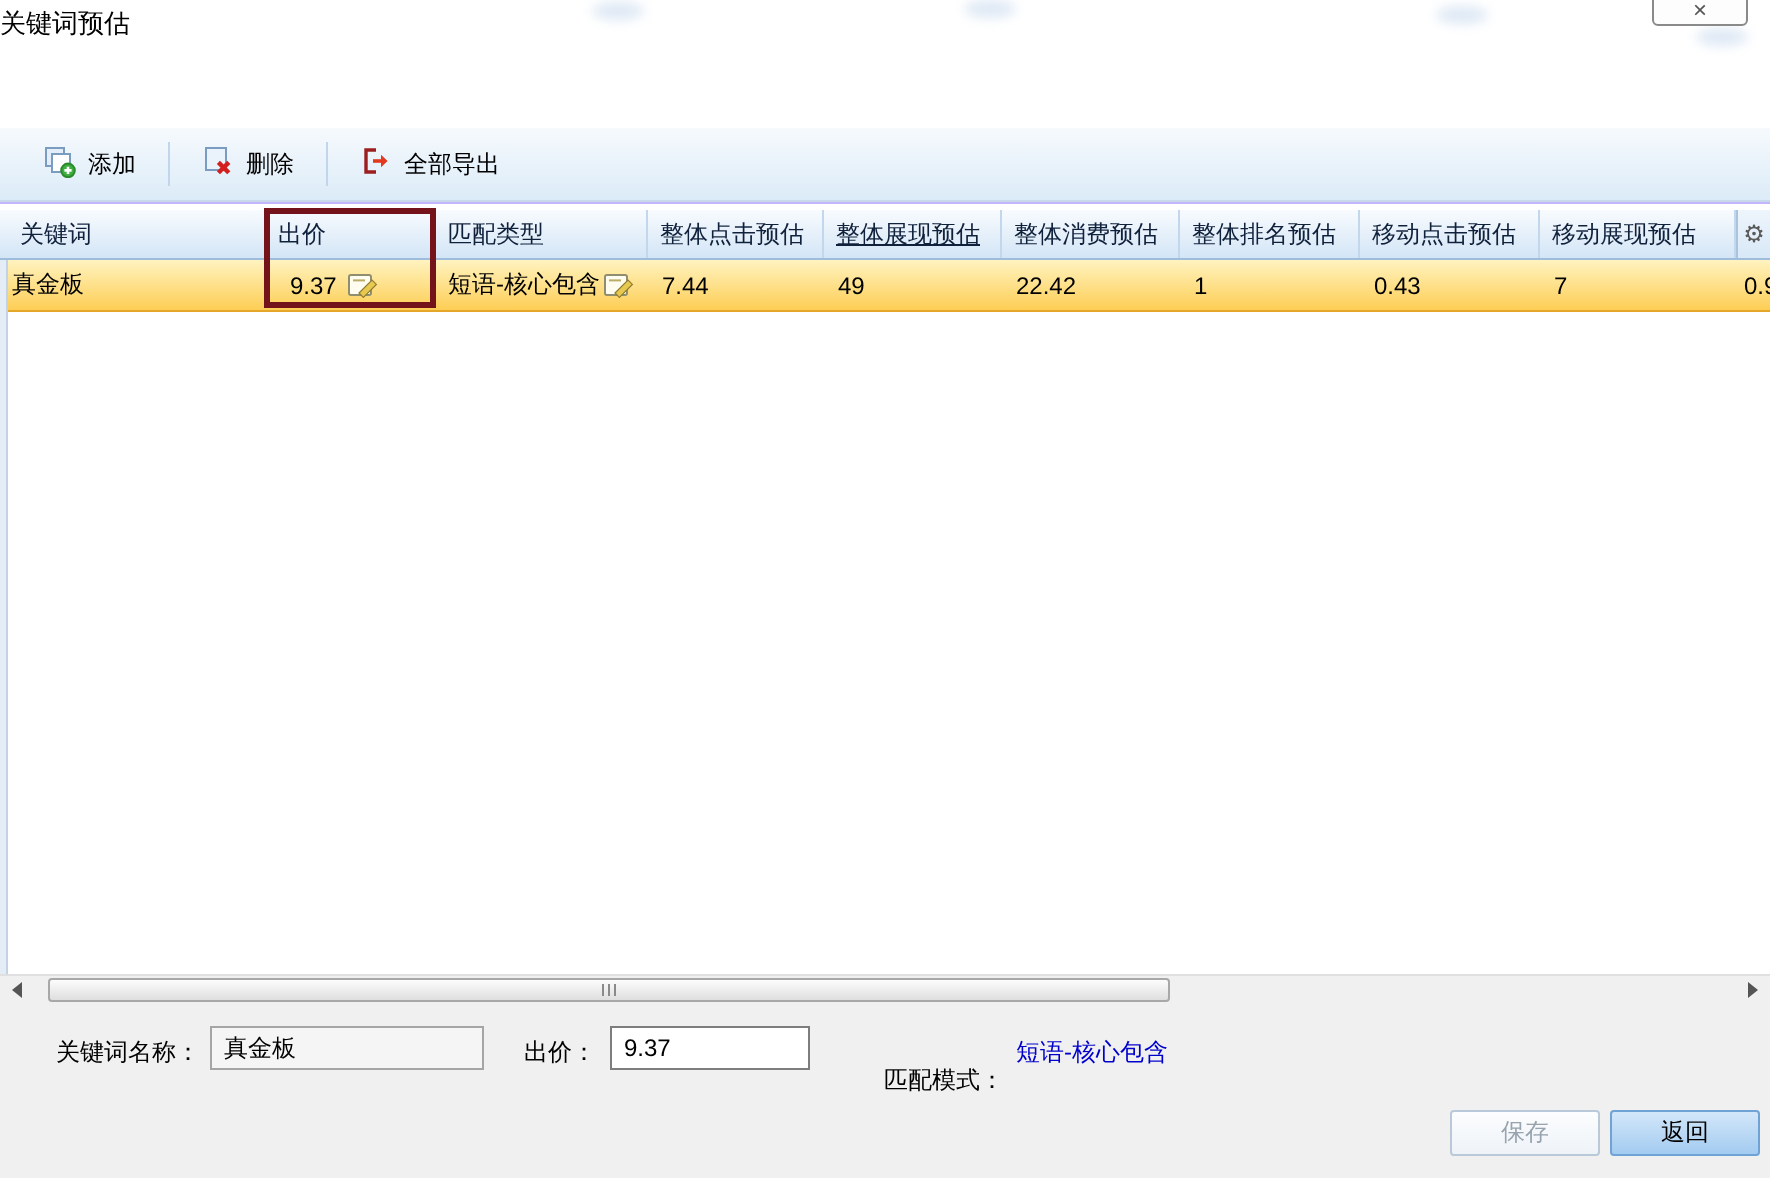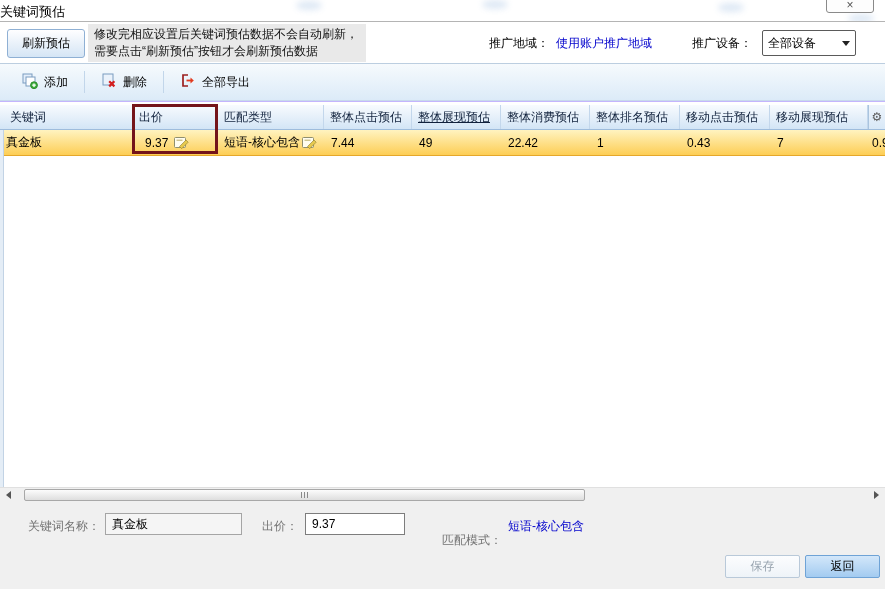--- a/index.html
+++ b/index.html
@@ -64,21 +64,21 @@
   .sb-left { left:2px; } .sb-right { left:870px; }
   .tri-l { width:0;height:0;border-top:4px solid transparent;border-bottom:4px solid transparent;border-right:5px solid #555; }
   .tri-r { width:0;height:0;border-top:4px solid transparent;border-bottom:4px solid transparent;border-left:5px solid #555; }
   .sb-thumb { position:absolute; left:24px; top:1px; width:561px; height:12px;
     background:linear-gradient(#fcfcfc,#dedede); border:1px solid #a8a8a8; border-radius:2px; cursor:grab;
     display:flex; align-items:center; justify-content:center; gap:2px; }
   .sb-thumb i { display:block; width:1px; height:6px; background:#8a8a8a; }
 
   
   .footer { position:absolute; left:0; top:501px; width:885px; height:88px; background:#f0f0f0; }
-  .f-label { position:absolute; top:17px; color:#737373; }
+  .f-label { position:absolute; top:17px; color:#000000; }
   .field { position:absolute; top:12px; height:22px; border:1px solid #a5a5a5; background:#fff;
     display:flex; align-items:center; padding-left:6px; }
   .kw-field { left:105px; width:137px; background:#f5f5f5; }
   .bid-field { left:305px; width:100px; border-color:#7d7d7d; }
   .match-link { position:absolute; left:508px; top:17px; color:#0000cc; cursor:pointer; }
   .f-combo { top:58px; height:23px;margin-top:36px; }
   .plan-combo { left:372px; width:160px; }
   .unit-combo { left:548px; width:159px; }
   .f-btn { position:absolute; top:54px; width:75px; height:23px; border-radius:2px;
     display:flex; align-items:center; justify-content:center; cursor:pointer; }
@@ -93,36 +93,20 @@
   <div class="smudge" style="left:296px; top:1px;"></div>
   <div class="smudge" style="left:482px; top:0px;"></div>
   <div class="smudge" style="left:718px; top:3px;"></div>
   <div class="smudge" style="left:848px; top:14px;"></div>
 
   <div class="title">关键词预估</div>
   <div class="corner-btn">
       <span>×</span>
     </div>
 
-  <div class="top-panel">
-    <div class="refresh-btn">
-      <span>刷新预估</span>
-    </div>
-    <div class="notice-box">
-      <div>修改完相应设置后关键词预估数据不会自动刷新，</div>
-      <div>需要点击“刷新预估”按钮才会刷新预估数据</div>
-    </div>
-    <span class="tp-label region-label">推广地域：</span>
-    <span class="region-link">使用账户推广地域</span>
-    <span class="tp-label device-label">推广设备：</span>
-    <div class="combo device-combo">
-      <span>全部设备</span>
-      <span class="arr"></span>
-    </div>
-  </div>
 
   <div class="toolbar">
     <div class="tool-btn">
       <span class="icon">
         <svg width="16" height="16" viewBox="0 0 16 16">
           <rect x="1" y="1" width="9" height="9" fill="#e4eefa" stroke="#7a9cc0"></rect>
           <rect x="4" y="4" width="9" height="9" fill="#ffffff" stroke="#7a9cc0"></rect>
           <circle cx="12" cy="12.2" r="3.4" fill="#3fae3f" stroke="#2b8a2b"></circle>
           <path d="M12 10.4 v3.6 M10.2 12.2 h3.6" stroke="#ffffff" stroke-width="1.3"></path>
         </svg>

